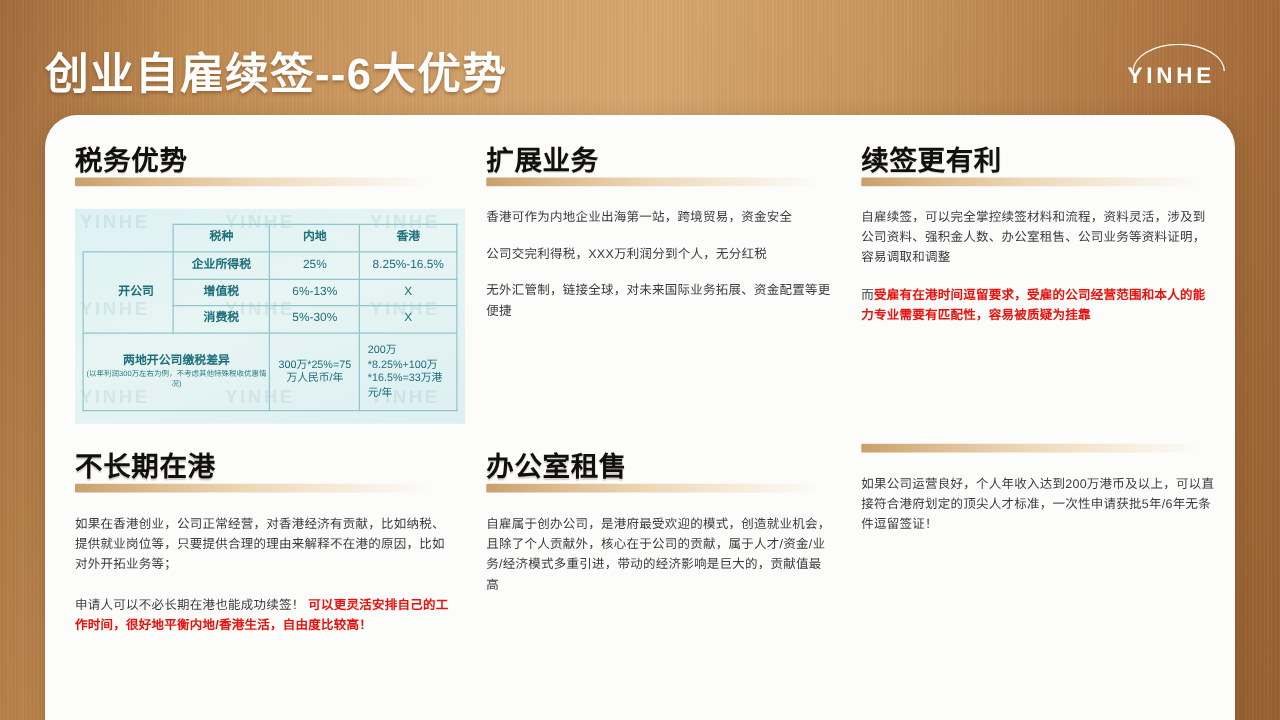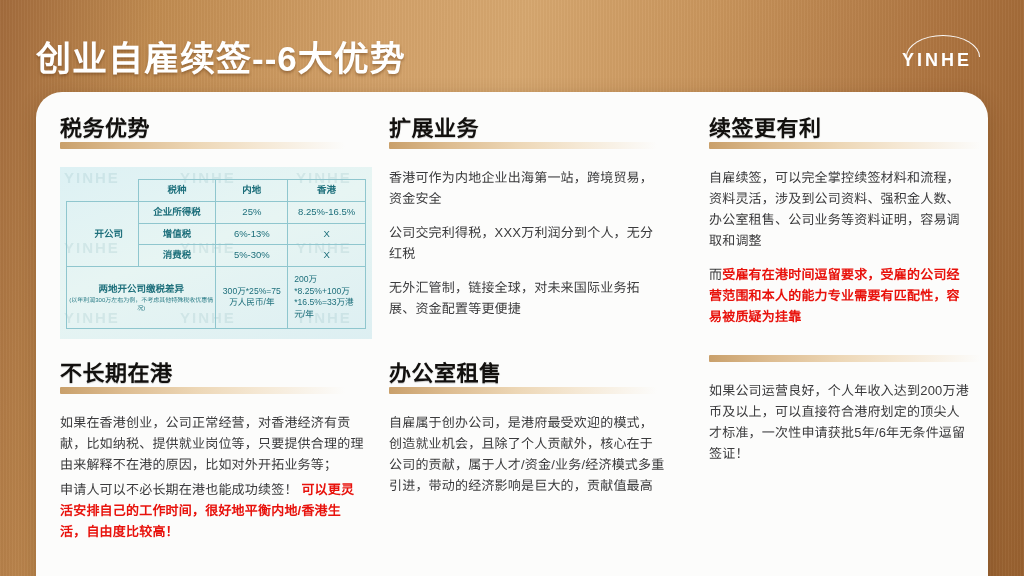--- a/index.html
+++ b/index.html
@@ -99,21 +99,21 @@
     position: absolute;
     inset: 0;
     display: grid;
     grid-template-columns: 345px 300px 307px;
     grid-template-rows: 245px 211px;
     padding: 18px 0 0 0;
   }
 
   .cell { padding: 0 16px 0 24px; position: relative; }
   .cell.c2 { padding-left: 8px; }
-  .cell.c3 { padding-left: 8px; margin-left: 20px; }
+  .cell.c3 { padding-left: 8px; }
 
   
   .sec-head {
     position: relative;
     display: block;
     margin-bottom: 16px;
     padding-bottom: 9px;
   }
   .sec-head .htext {
     font-size: 22px;
@@ -137,28 +137,28 @@
       #f5e8d4 70%,
       rgba(250,243,233,0) 100%);
     border-radius: 1px;
     z-index: 1;
   }
   .cell.c2 .sec-head .hbar { width: 268px; }
   .cell.c3 .sec-head .hbar { width: 272px; }
 
   
   .para {
-    font-size: 13px;
+    font-size: 10px;
     line-height: 1.62;
     color: #3b3b3d;
     margin-bottom: 13px;
     letter-spacing: 0.2px;
   }
   .para:last-child { margin-bottom: 0; }
-  .para.tight { margin-bottom: 4px; }
+  .para.tight { margin-bottom: 16px; }
   .para .red {
     color: #e8120c;
     font-weight: bold;
   }
 
   
   .tax-table-wrap {
     position: relative;
     margin-top: 2px;
     width: 312px;

